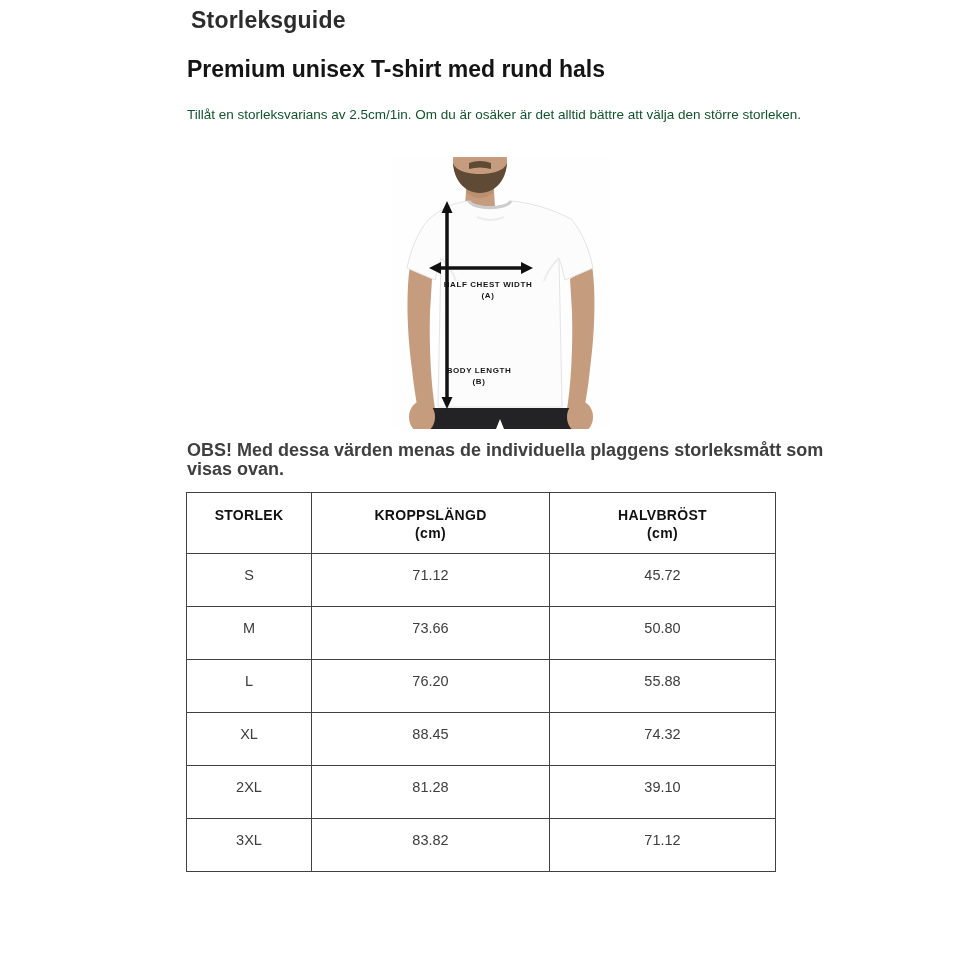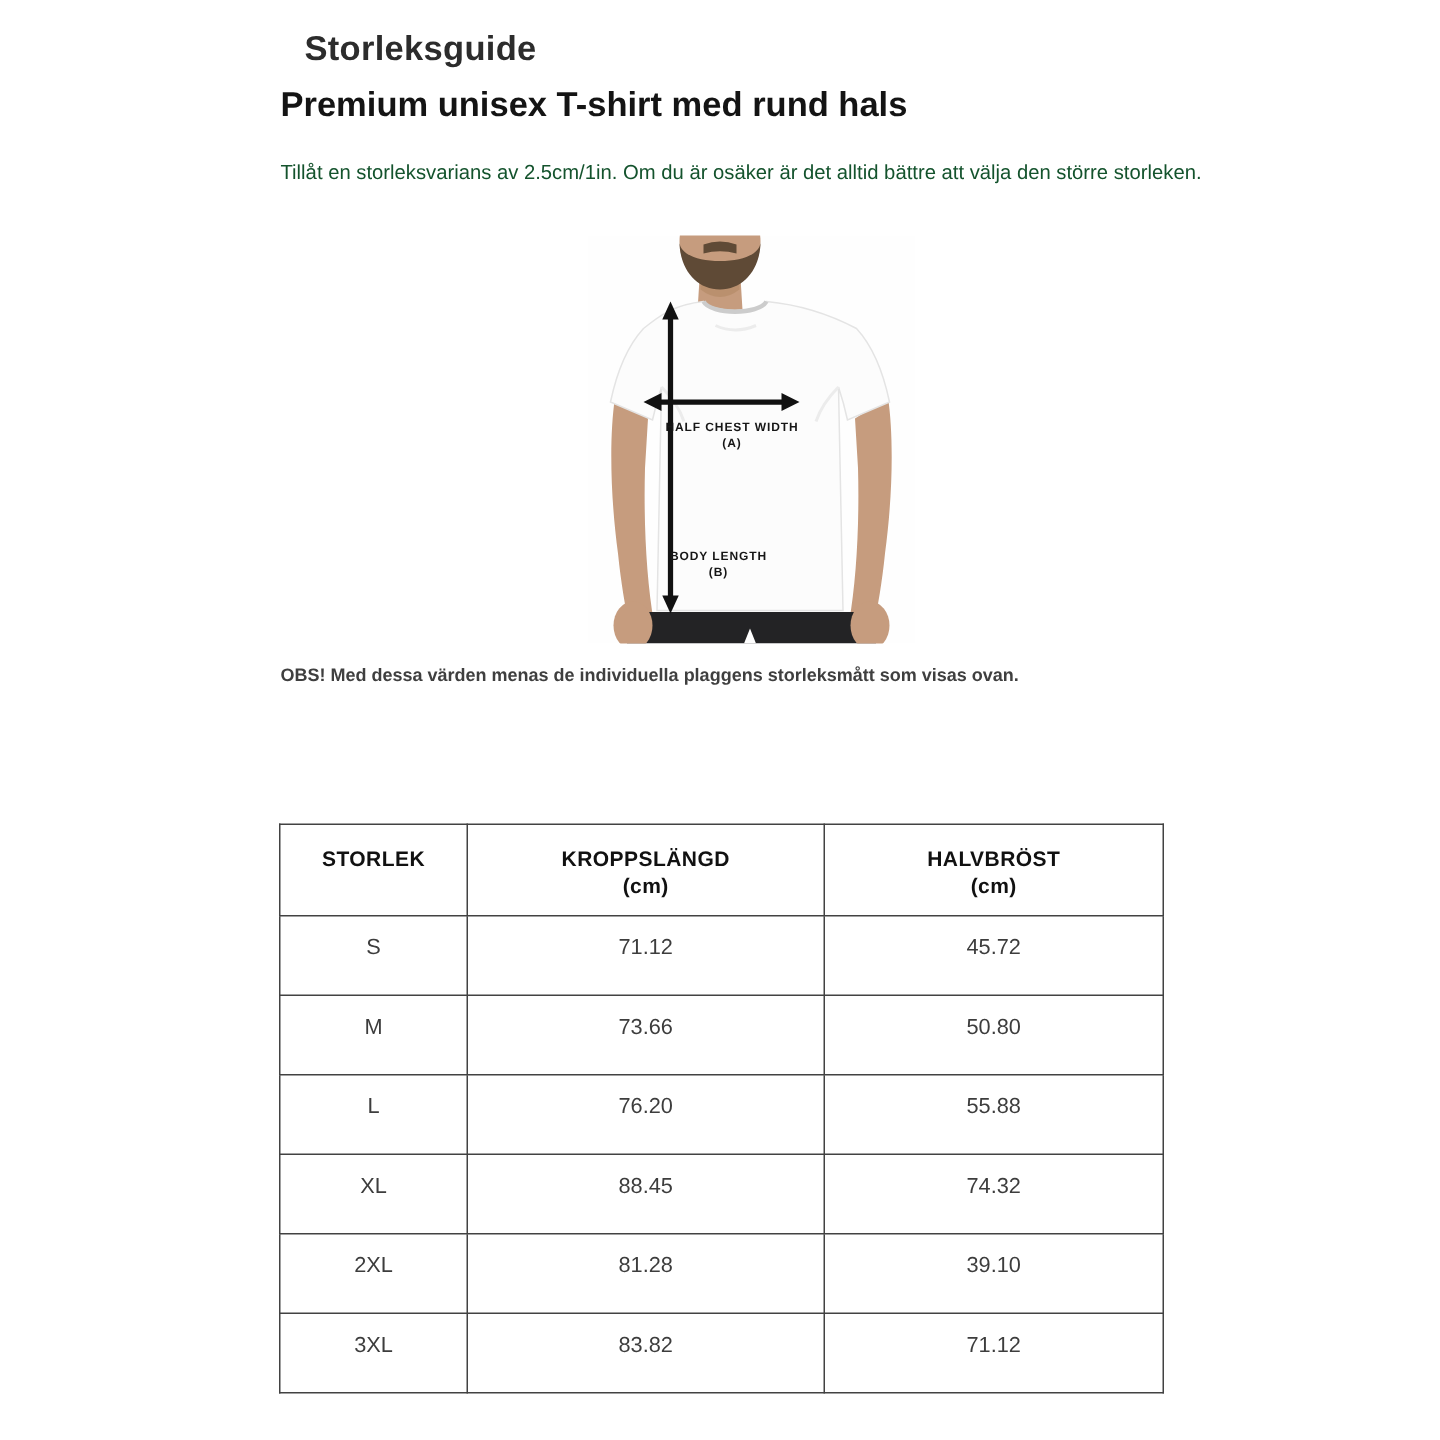--- a/index.html
+++ b/index.html
@@ -2,55 +2,55 @@
 <html style="--skin: #c69c7e; --beard: #5f4a36; --shirt: #fcfcfc; --pants: #232325; --arrow: #111111;"><head>
 <meta charset="utf-8">
 <title>Storleksguide</title>
 <style>
   html,body{margin:0;padding:0;background:#ffffff;}
   .screen{
     position:relative;width:960px;height:960px;background:#ffffff;
     font-family:"Liberation Sans",sans-serif;overflow:hidden;
   }
   .page-title{
-    position:absolute;left:187px;top:1px;margin:16px;
+    position:absolute;left:187px;top:1px;margin:4px;
     font-size:23px;line-height:30px;font-weight:600;color:#2c2c2c;letter-spacing:.2px;
   }
   .product-title{
     position:absolute;left:187px;top:57px;margin:0;
     font-size:23px;line-height:24px;font-weight:700;color:#141414;
   }
   .intro-text{
     position:absolute;left:187px;top:103px;margin:0;width:632px;
     font-size:13.5px;line-height:23px;font-weight:400;color:#14532d;
   }
   .note-text{
     position:absolute;left:187px;top:441px;margin:0;width:640px;
-    font-size:12px;line-height:19px;font-weight:700;color:#3f3f3f;
+    font-size:18px;line-height:19px;font-weight:700;color:#3f3f3f;
   }
   .photo{position:absolute;left:392px;top:157px;width:218px;height:272px;}
   .photo svg{display:block;width:218px;height:272px;}
 
   
   .skin{fill:var(--skin,#c69c7e);}
   .skin-shadow{fill:#b08661;opacity:.55;}
   .beard{fill:var(--beard,#5f4a36);}
   .shirt{fill:var(--shirt,#fcfcfc);stroke:#e4e4e4;stroke-width:1;}
   .shirt-fold{fill:none;stroke:#ececec;stroke-width:2;}
   .collar{fill:none;stroke:#cccccc;stroke-width:3;}
   .pants{fill:var(--pants,#232325);}
   .arrow-line{stroke:var(--arrow,#111111);stroke-width:3.5;}
   .arrow-head{fill:var(--arrow,#111111);}
   .diagram-label{
     font-family:"Liberation Sans",sans-serif;font-size:8px;font-weight:700;
     fill:#161616;letter-spacing:.6px;text-anchor:middle;
   }
 
   .size-table{
-    position:absolute;left:186px;top:549px;width:589px;
+    position:absolute;left:186px;top:492px;width:589px;
     border-collapse:collapse;table-layout:fixed;border-radius:20px;
   }
   .size-table th,.size-table td{
     border:1px solid #424242;text-align:center;vertical-align:top;
   }
   .size-table th{
     padding:13px 4px 11px;font-size:14px;line-height:18px;font-weight:700;
     color:#111111;letter-spacing:.3px;
   }
   .size-table th .unit{display:block;font-weight:700;}

